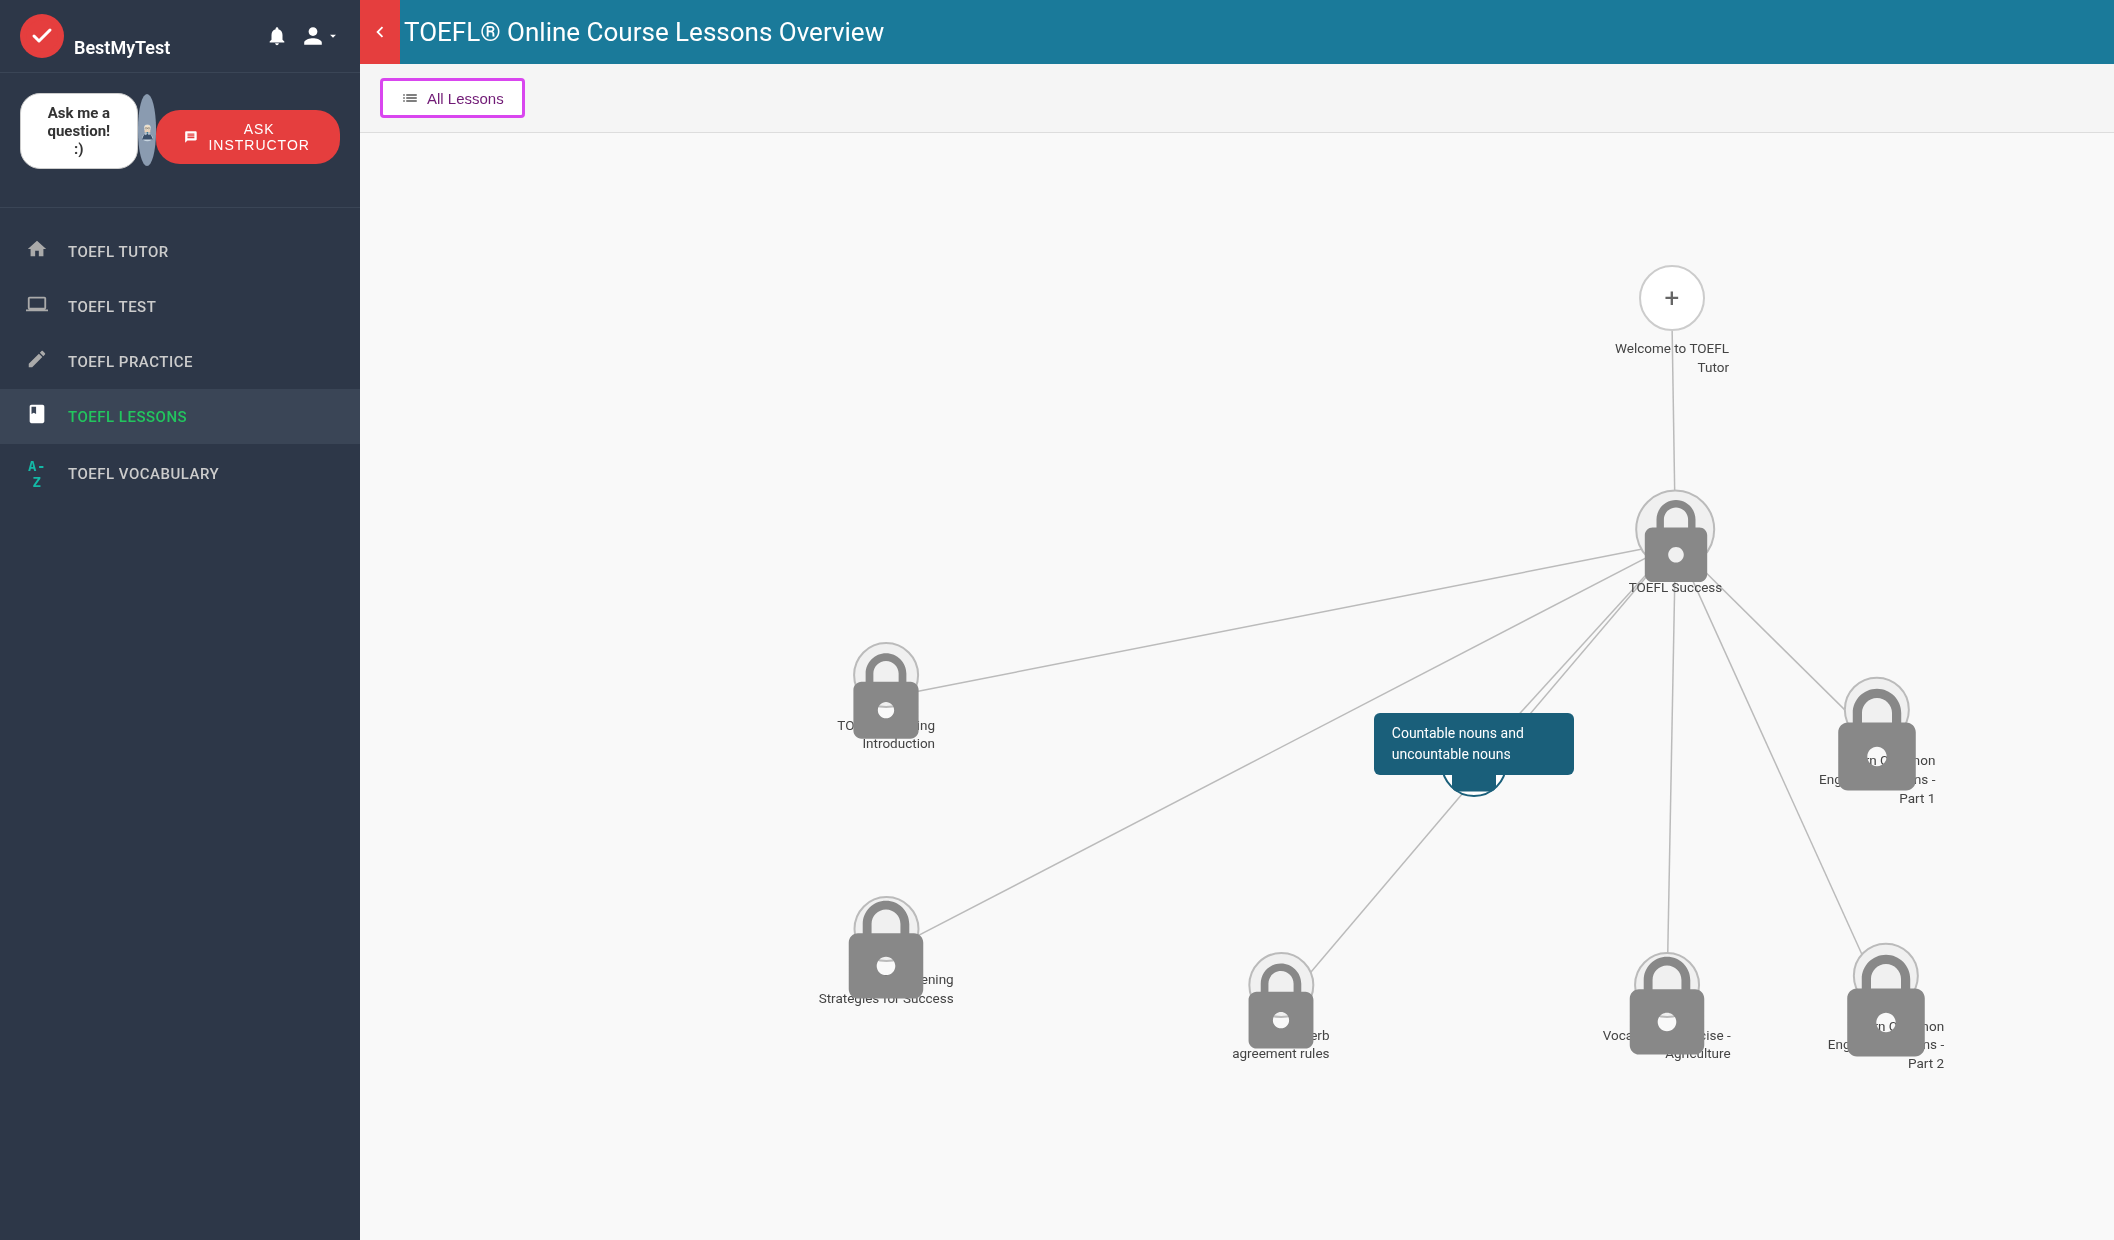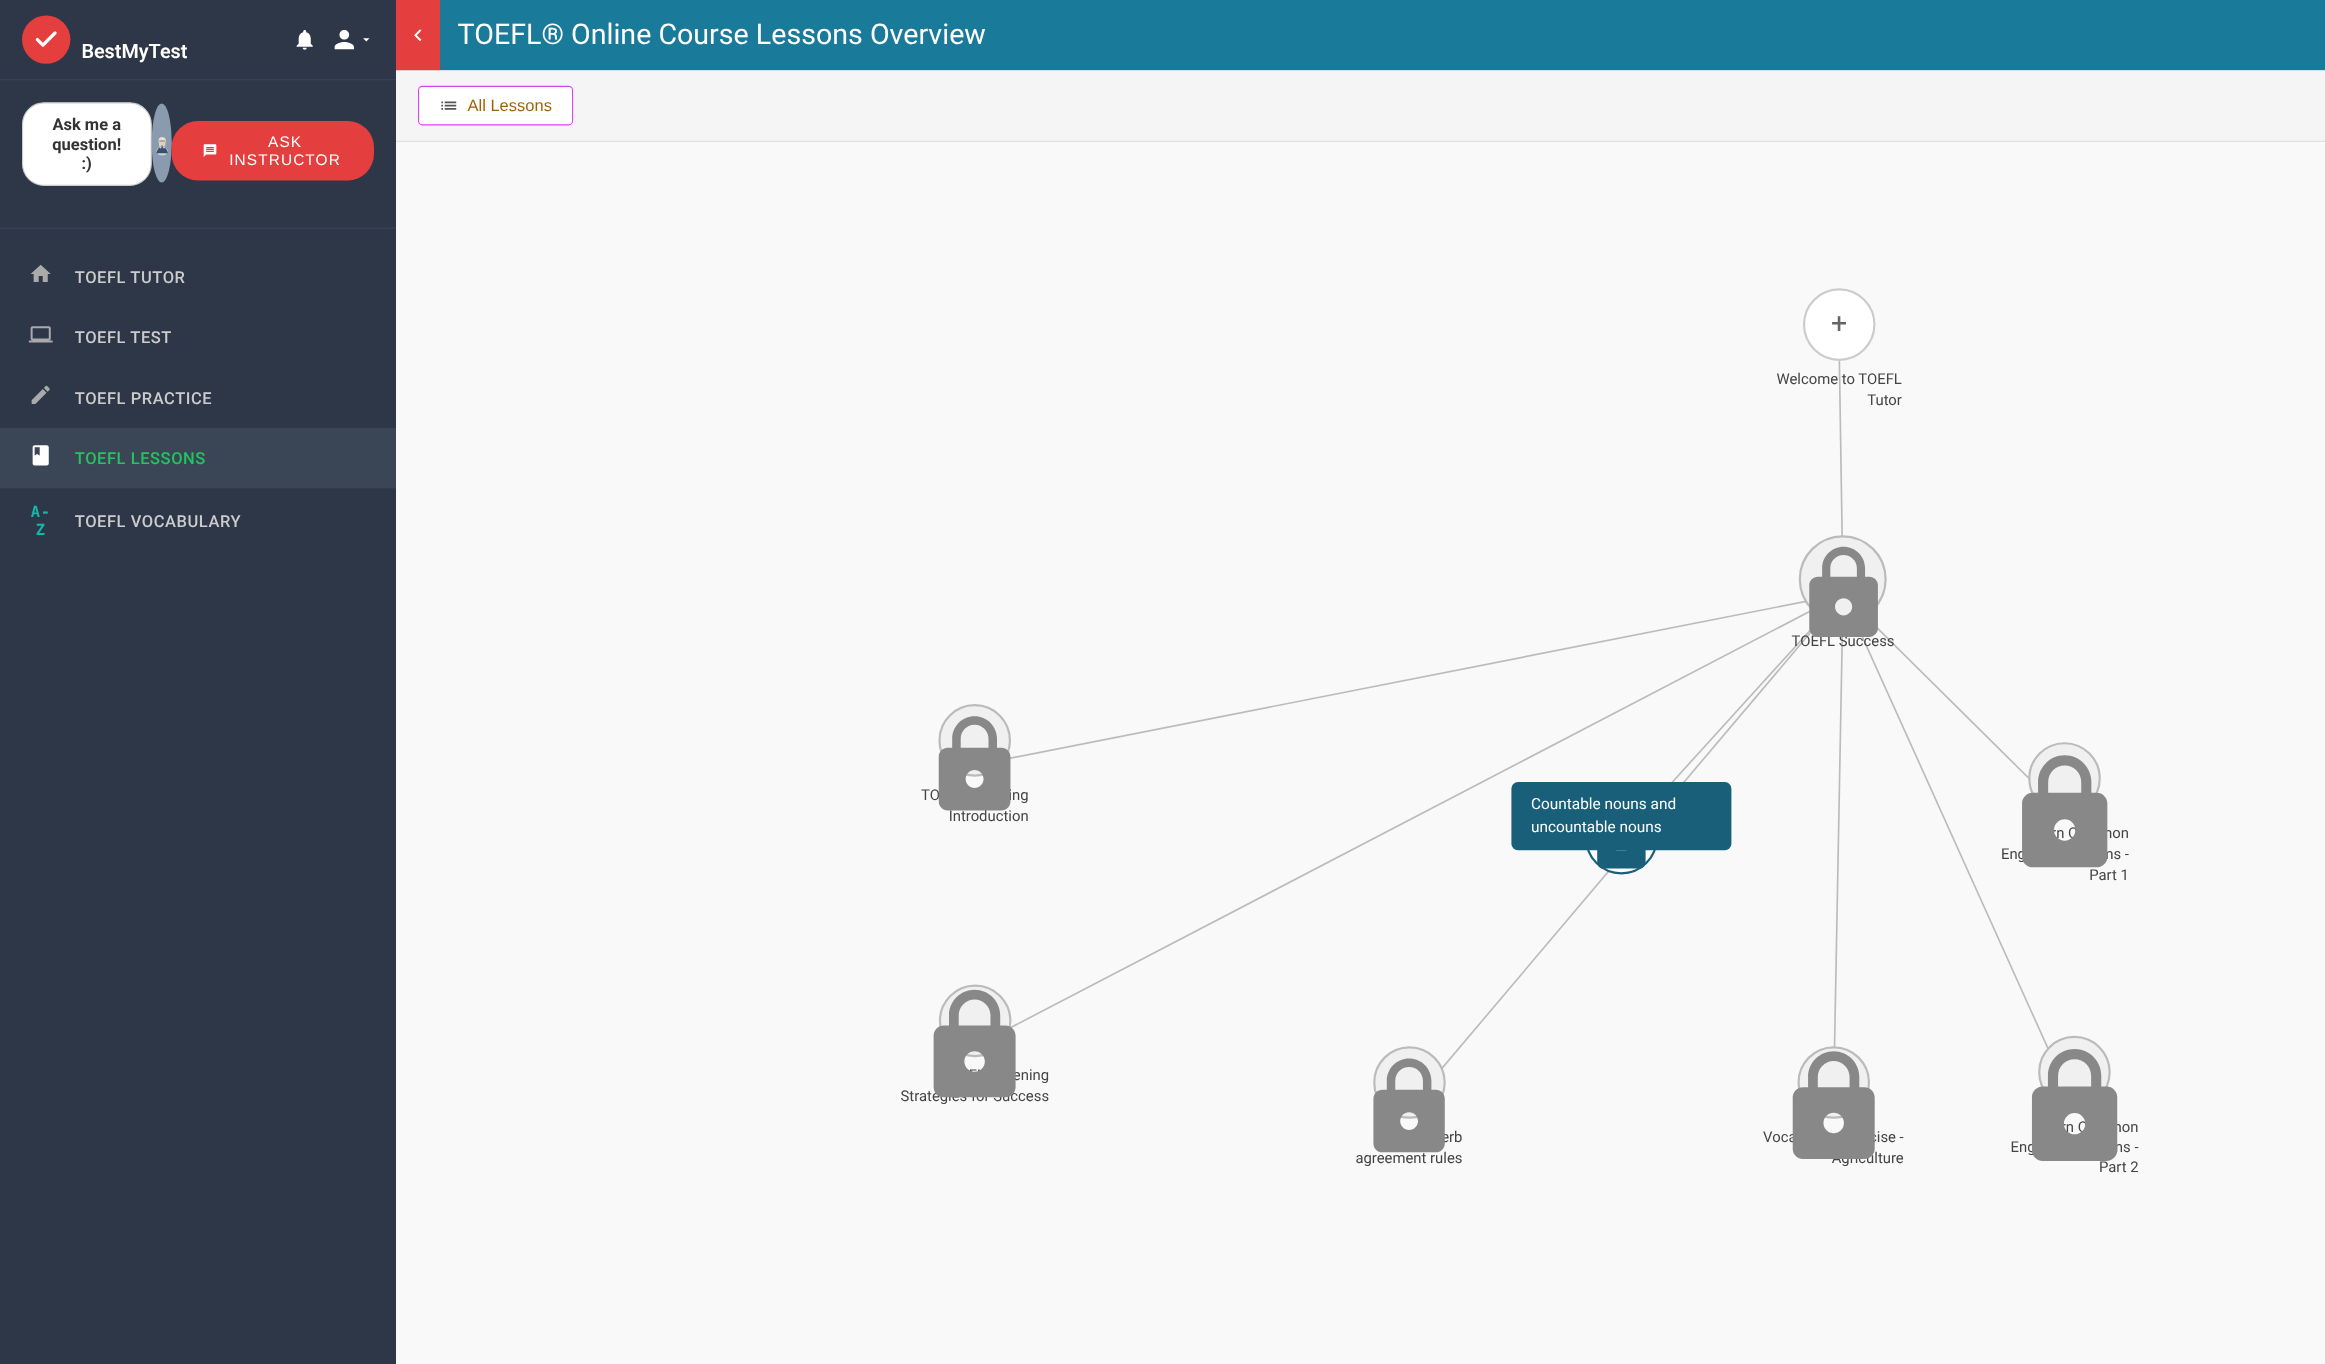--- a/index.html
+++ b/index.html
@@ -156,21 +156,21 @@
       overflow: hidden;
     }
 
     #top-bar {
       background: #1a7a9a;
       color: white;
       display: flex;
       align-items: center;
       padding: 0 20px;
       height: 64px;
-      gap: 16px;
+      gap: 4px;
     }
 
     .back-btn {
       background: #e53e3e;
       border: none;
       color: white;
       width: 40px;
       height: 64px;
       display: flex;
       align-items: center;
@@ -189,27 +189,27 @@
     #toolbar {
       padding: 14px 20px;
       background: #f5f5f5;
       border-bottom: 1px solid #ddd;
     }
 
     .all-lessons-btn {
       display: flex;
       align-items: center;
       gap: 8px;
-      border: 1px solid #d946ef;
+      border: 3px solid #d946ef;
       background: white;
       padding: 8px 18px;
       border-radius: 4px;
       font-size: 15px;
       cursor: pointer;
-      color: #a16207;
+      color: #701a75;
     }
 
     #canvas-area {
       flex: 1;
       position: relative;
       overflow: hidden;
       background: #f9f9f9;
     }
 
     #canvas-area svg {

